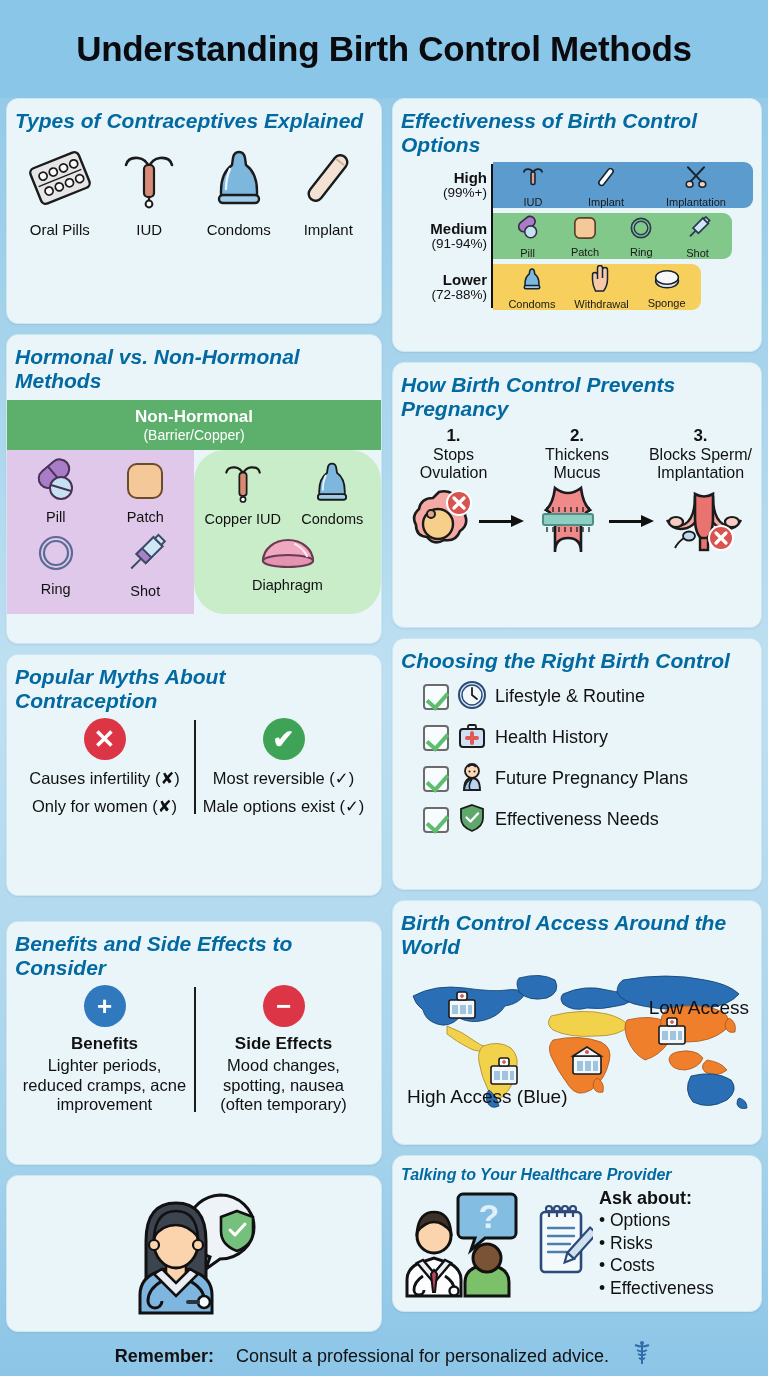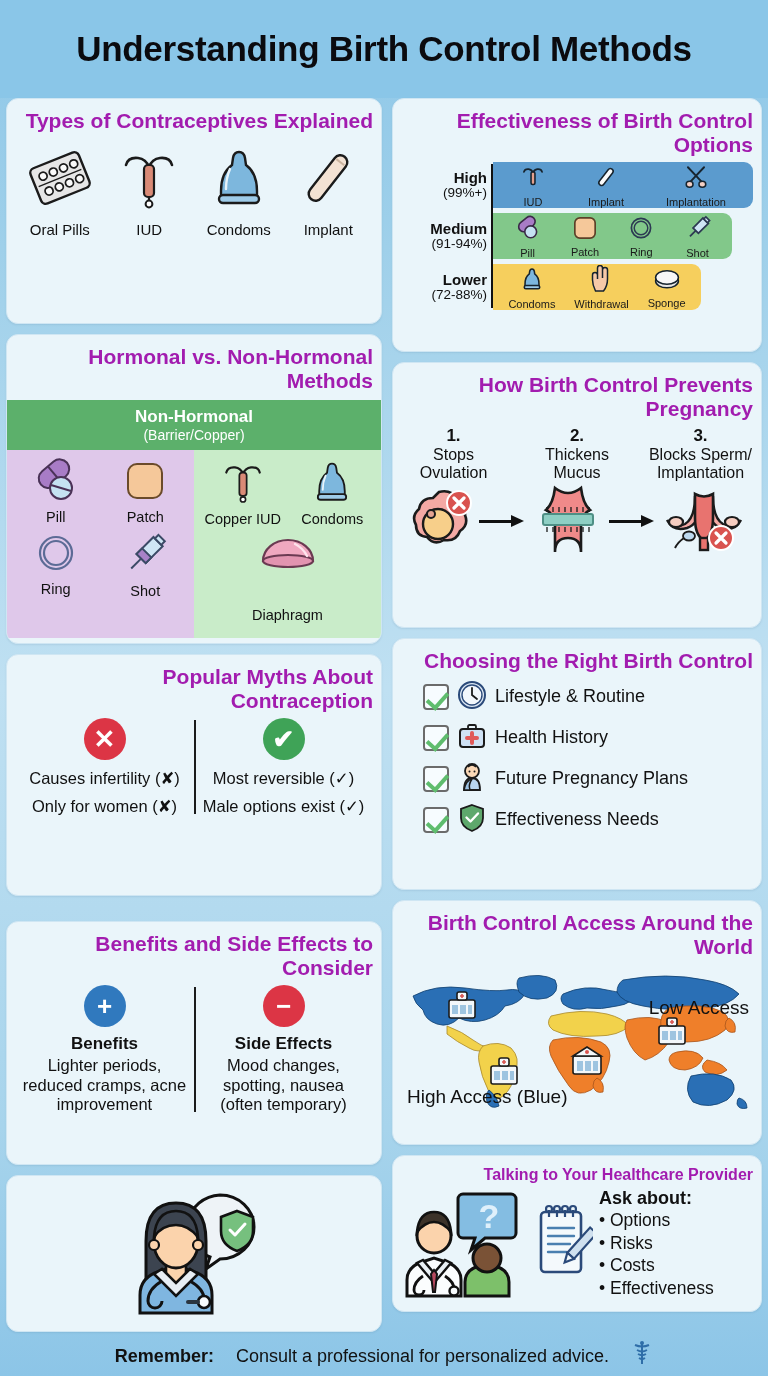--- a/index.html
+++ b/index.html
@@ -34,21 +34,21 @@
   .card {
     background:#eaf5fa;
     border:1px solid #cfe6f3;
     border-radius:12px;
     padding:10px 8px;
     box-shadow:0 1px 2px rgba(40,80,110,.10);
     overflow:hidden;
   }
   .card h2 {
     font-size:21px; font-weight:bold; line-height:1.12;
-    text-align:right; color:#a21caf; margin-bottom:6px;
+    text-align:left; color:#0369a1; margin-bottom:6px;font-style:italic;
   }
   .card h2.sm { font-size:16px; }
 
   
   .types-row { display:flex; justify-content:space-around; align-items:flex-end; margin-top:12px; }
   .type-item { display:flex; flex-direction:column; align-items:center; width:88px; }
   .type-item .lbl { font-size:15px; margin-top:6px; color:#111; }
 
   
   .eff-wrap { margin-top:2px; position:relative; padding-left:92px; }
@@ -72,21 +72,21 @@
   .card.hormonal h2 { padding:0 8px; margin-bottom:8px; }
   .hv-head { display:flex; }
   .hv-head > div { flex:1; padding:7px 4px; text-align:center; color:#fff; }
   .hv-head .hormonal-h { background:#8a5ab0; }
   .hv-head .nonhormonal-h { background:#5cb06b; }
   .hv-head .t1 { font-size:17px; font-weight:bold; display:block; line-height:1.15; }
   .hv-head .t2 { font-size:14px; display:block; line-height:1.2; }
   .hv-body { display:flex; min-height:145px; }
   .hv-body > div { flex:1; padding:8px 4px 10px; }
   .hv-left  { background:#dfc8ea; }
-  .hv-right { background:#c9ecc9; }
+  .hv-right { background:#c9ecc9;border-radius:31px; }
   .hv-grid { display:flex; flex-wrap:wrap; justify-content:space-around; }
   .hv-cell { width:50%; display:flex; flex-direction:column; align-items:center; margin-bottom:4px; }
   .hv-cell .lbl { font-size:14.5px; text-align:center; line-height:1.1; margin-top:2px; }
   .hv-cell.full { width:100%; }
 
   
   .prev-row { display:flex; align-items:flex-start; justify-content:space-between; margin-top:4px; }
   .prev-step { width:105px; text-align:center; }
   .prev-step .num { font-size:17px; font-weight:bold; display:block; }
   .prev-step .txt { font-size:16px; line-height:1.12; display:block; }
@@ -292,21 +292,21 @@
             <div class="hv-cell">
               <span>
                 <svg width="44" height="48" viewBox="0 0 62 66">
                   <path d="M31 7 q-5 0-6 6 l-1 7 q-11 8 -11 26 v6 h36 v-6 q0-18 -11-26 l-1-7 q-1-6 -6-6z" fill="#7db7dd" stroke="#1b1b1b" stroke-width="2.6"></path>
                   <rect x="11" y="50" width="40" height="8" rx="4" fill="#9ecbe8" stroke="#1b1b1b" stroke-width="2.6"></rect>
                   <path d="M22 24 q-4 9 -4 20" fill="none" stroke="#e8f4fb" stroke-width="2.6" stroke-linecap="round"></path>
                 </svg>
               </span>
               <span class="lbl">Condoms</span>
             </div>
-            <div class="hv-cell full" style="margin-top:2px;gap:30px;">
+            <div class="hv-cell full" style="margin-top:2px;">
               <span>
                 <svg width="58" height="38" viewBox="0 0 58 38">
                   <path d="M4 27 a25 21 0 0 1 50 0 z" fill="#f0a8c0" stroke="#6b3a52" stroke-width="2.2"></path>
                   <ellipse cx="29" cy="27" rx="25" ry="6" fill="#e294b0" stroke="#6b3a52" stroke-width="2.2"></ellipse>
                   <path d="M36 10 q8 4 12 12" fill="none" stroke="#fde3ec" stroke-width="2.4" stroke-linecap="round"></path>
                 </svg>
               </span>
               <span class="lbl">Diaphragm</span>
             </div>
           </div>

